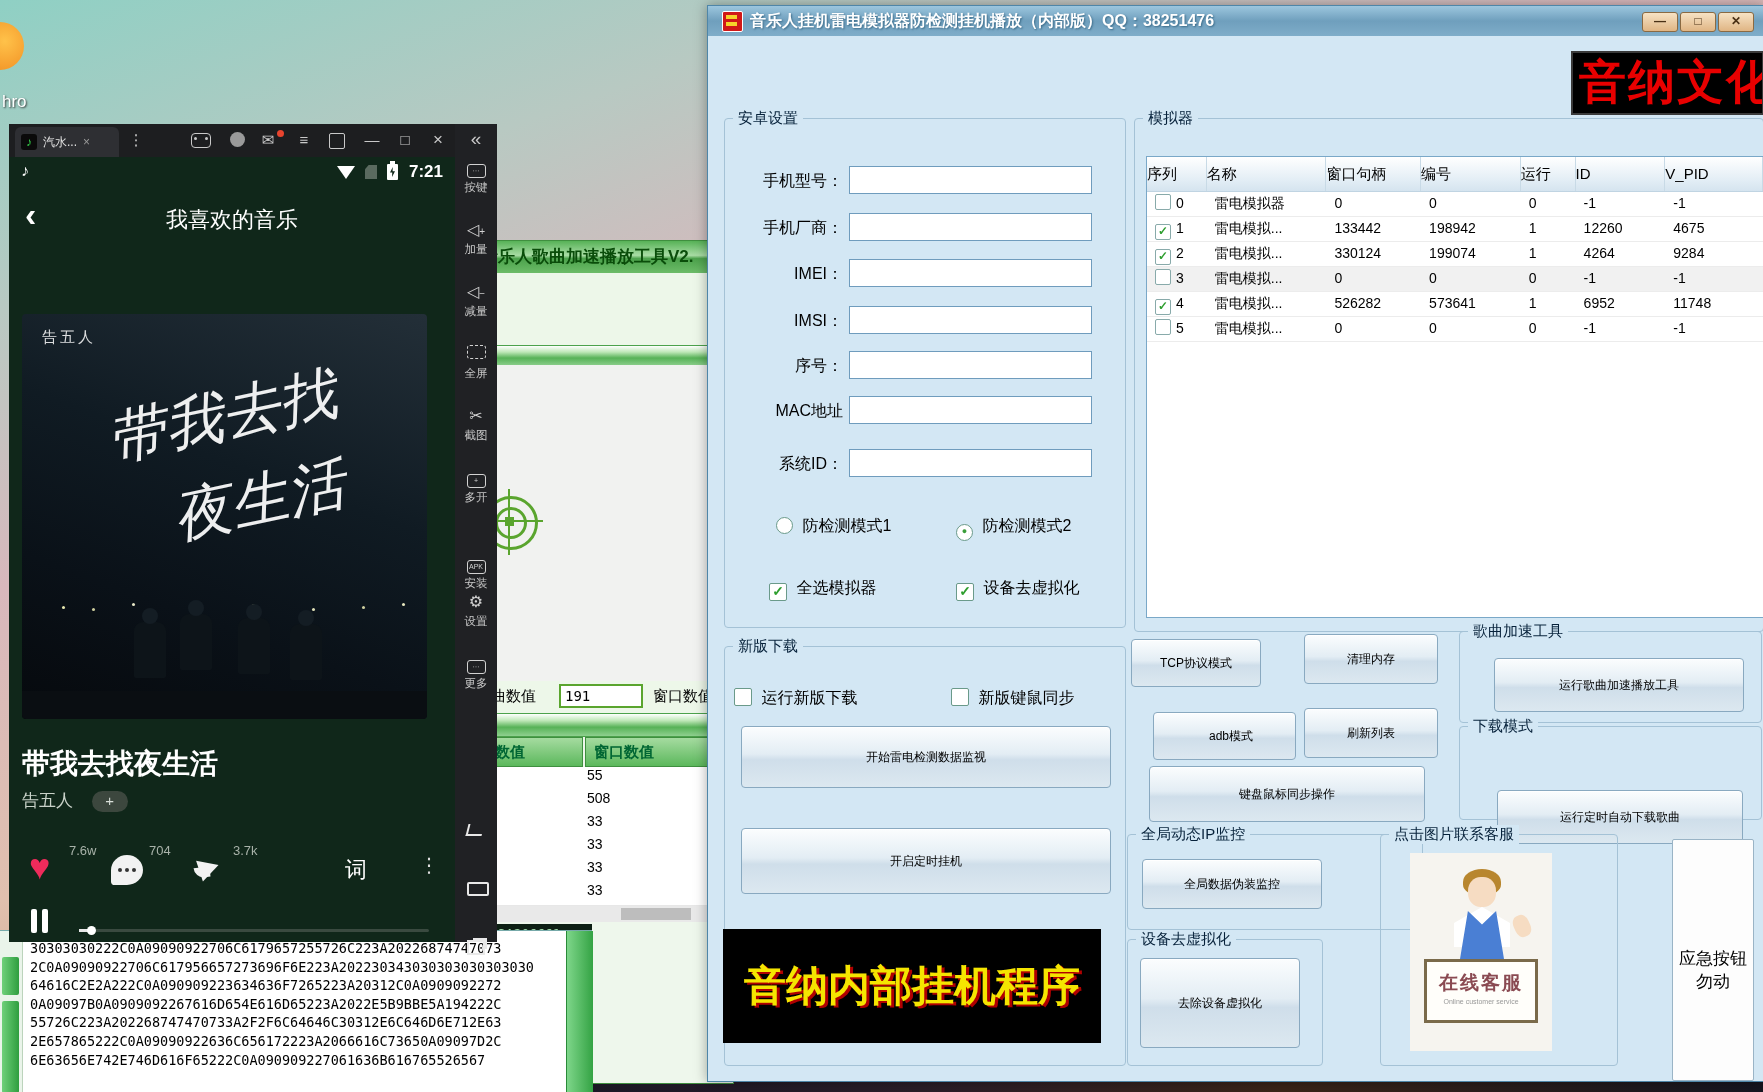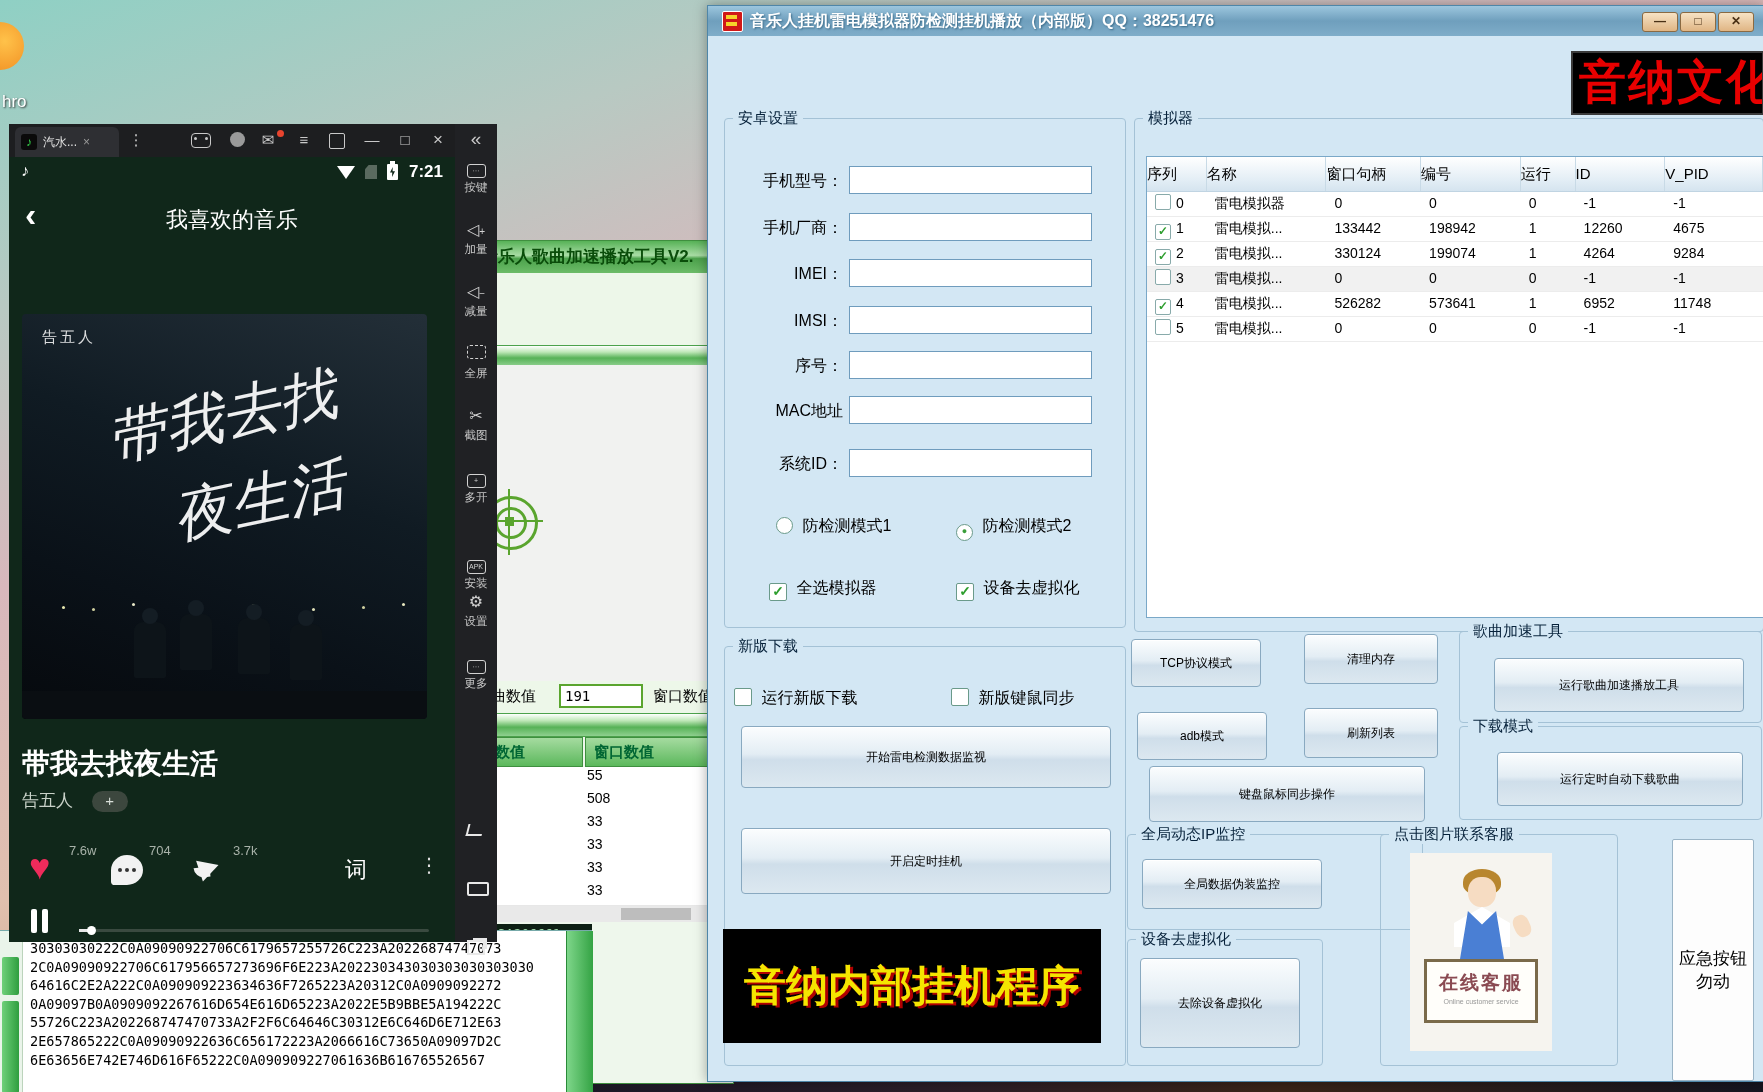--- a/index.html
+++ b/index.html
@@ -451,33 +451,33 @@
           <span class="td c2">0</span>
           <span class="td c3">0</span>
           <span class="td c4">0</span>
           <span class="td c5">-1</span>
           <span class="td c6">-1</span>
       </div>
     </div>
 
     <div class="wbtn" style="left:423px;top:633px;width:128px;height:46px;">TCP协议模式</div>
     <div class="wbtn" style="left:596px;top:628px;width:132px;height:48px;">清理内存</div>
-    <div class="wbtn" style="left:429px;top:706px;width:128px;height:46px;">adb模式</div>
+    <div class="wbtn" style="left:445px;top:706px;width:128px;height:46px;padding-left:13px;">adb模式</div>
     <div class="wbtn" style="left:596px;top:702px;width:132px;height:48px;">刷新列表</div>
     <div class="wbtn" style="left:441px;top:760px;width:274px;height:54px;">键盘鼠标同步操作</div>
 
     <div class="grp" style="left:751px;top:625px;width:301px;height:90px;">
       <span class="glabel">歌曲加速工具</span>
     </div>
     <div class="wbtn" style="left:786px;top:652px;width:248px;height:52px;">运行歌曲加速播放工具</div>
 
     <div class="grp" style="left:751px;top:720px;width:301px;height:92px;">
       <span class="glabel">下载模式</span>
     </div>
-    <div class="wbtn" style="left:789px;top:746px;width:244px;height:52px;">运行定时自动下载歌曲</div>
+    <div class="wbtn" style="left:789px;top:784px;width:244px;height:52px;">运行定时自动下载歌曲</div>
 
     <div class="grp" style="left:419px;top:828px;width:294px;height:94px;">
       <span class="glabel">全局动态IP监控</span>
     </div>
     <div class="wbtn" style="left:434px;top:853px;width:178px;height:48px;">全局数据伪装监控</div>
 
     <div class="grp" style="left:419px;top:933px;width:194px;height:125px;">
       <span class="glabel">设备去虚拟化</span>
     </div>
     <div class="wbtn" style="left:432px;top:952px;width:158px;height:88px;">去除设备虚拟化</div>

